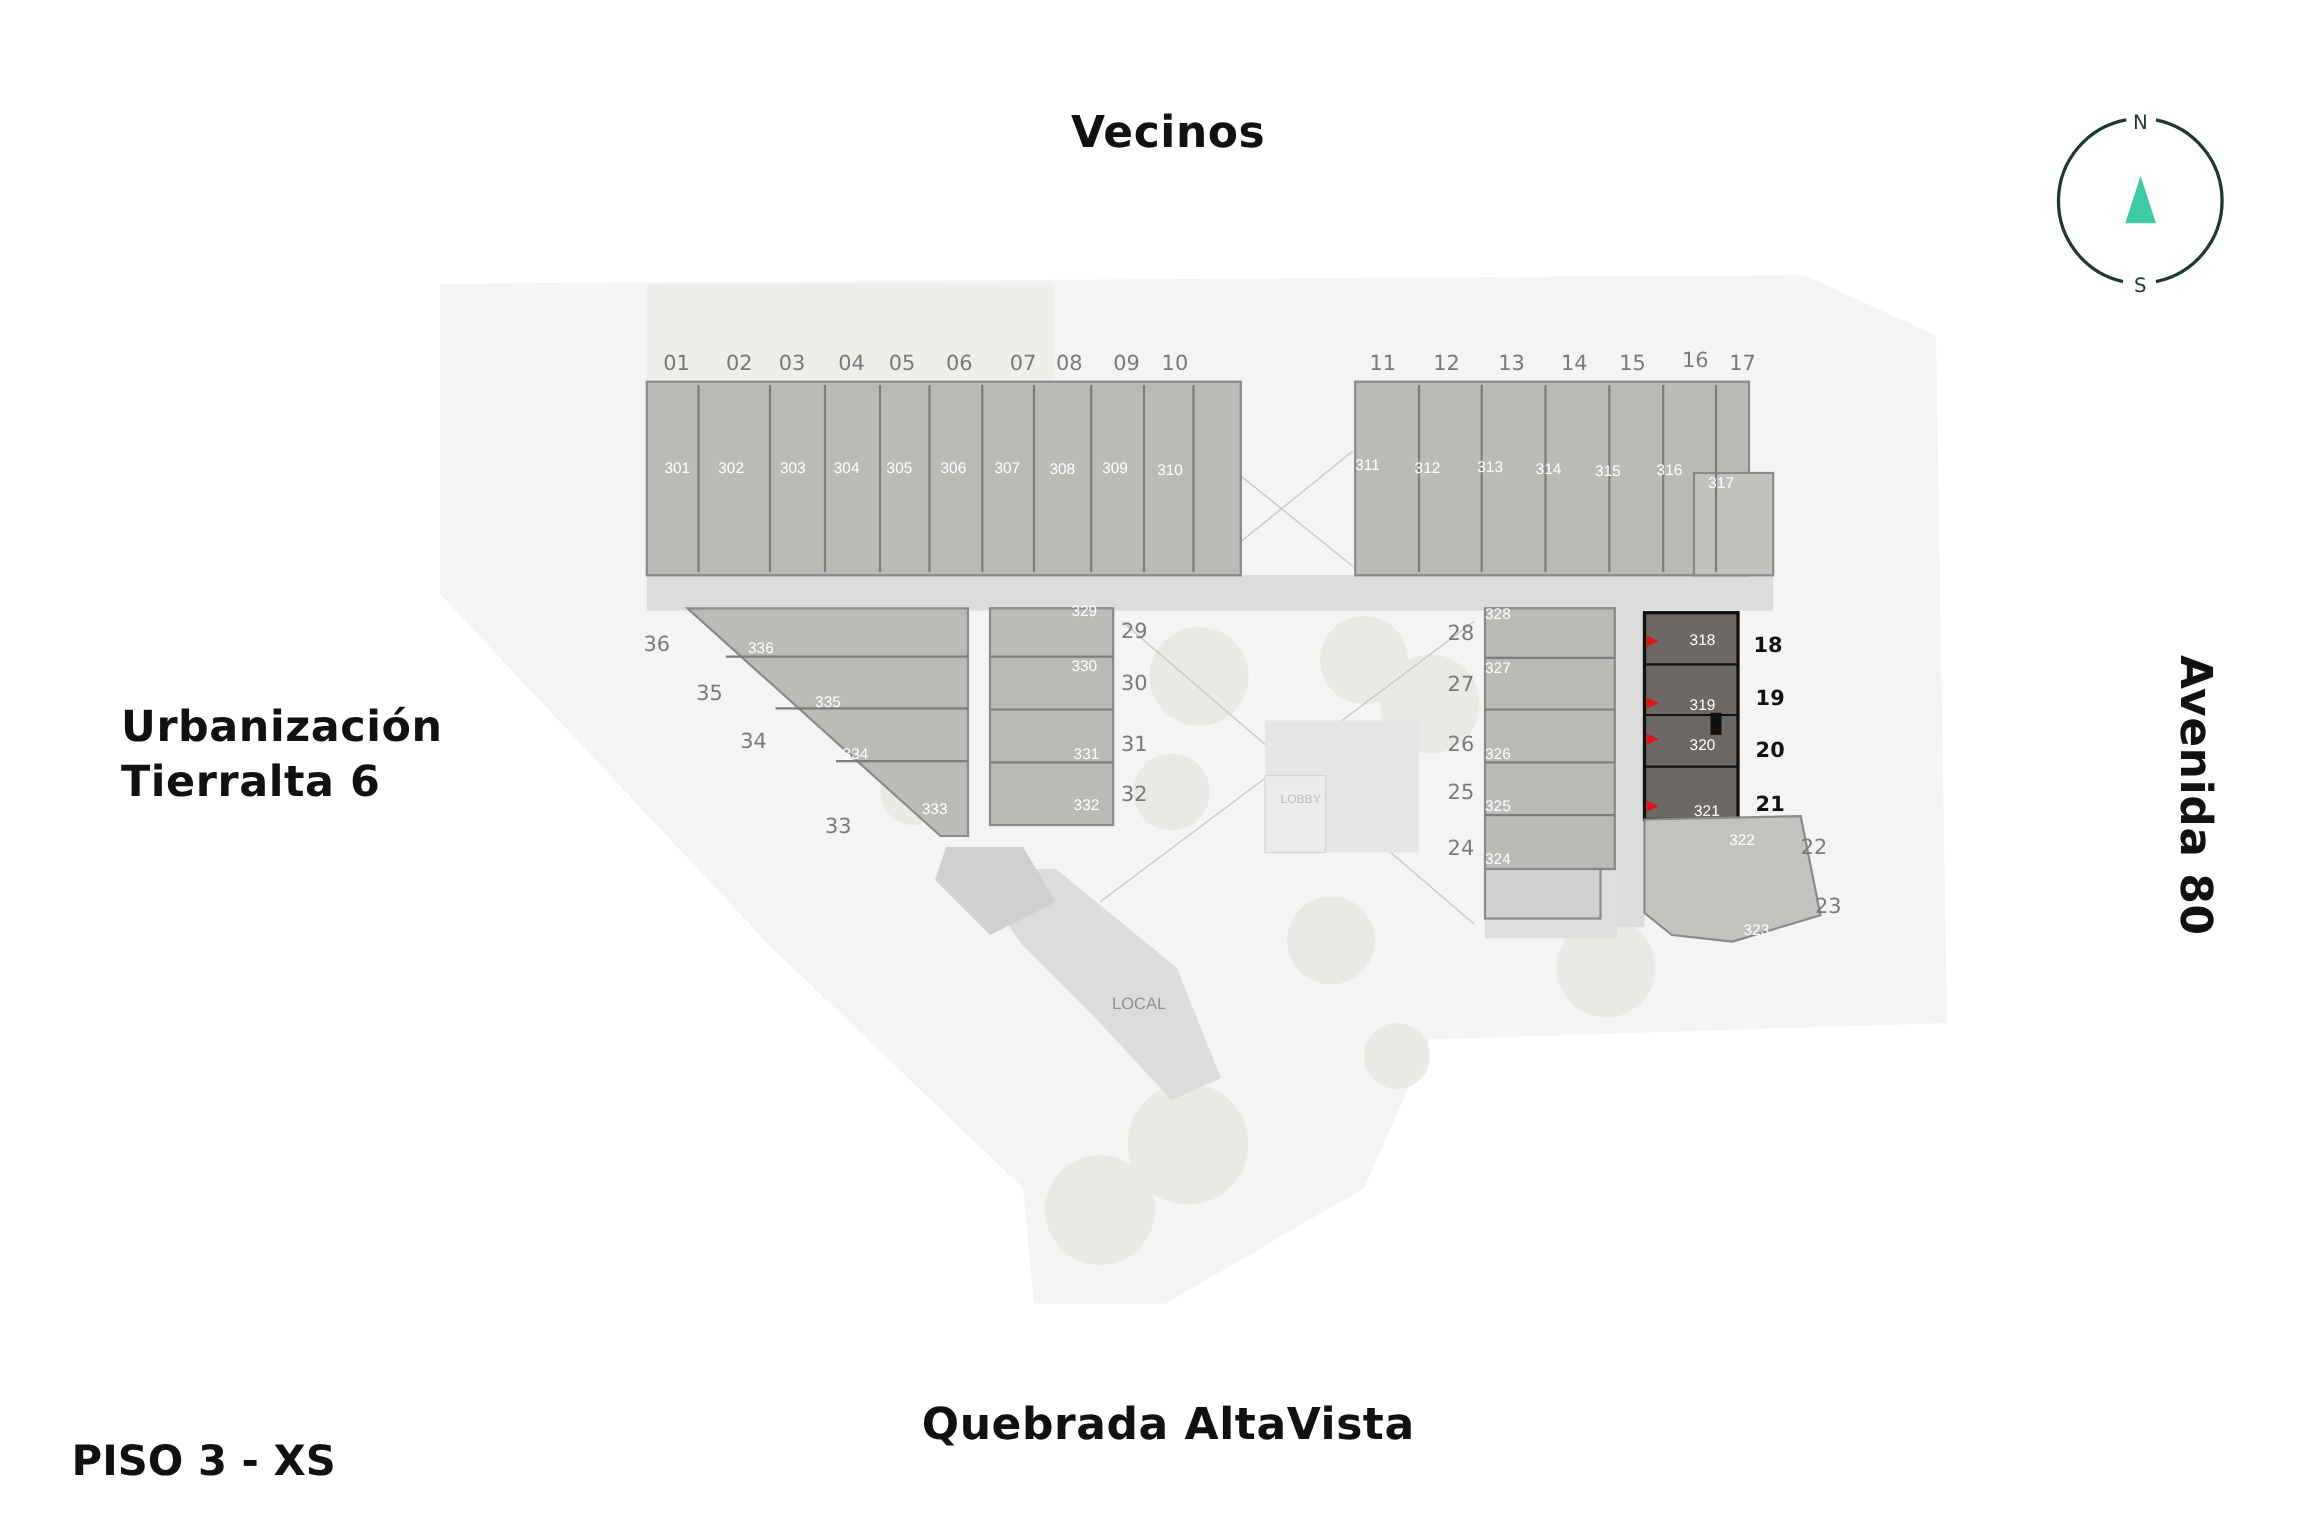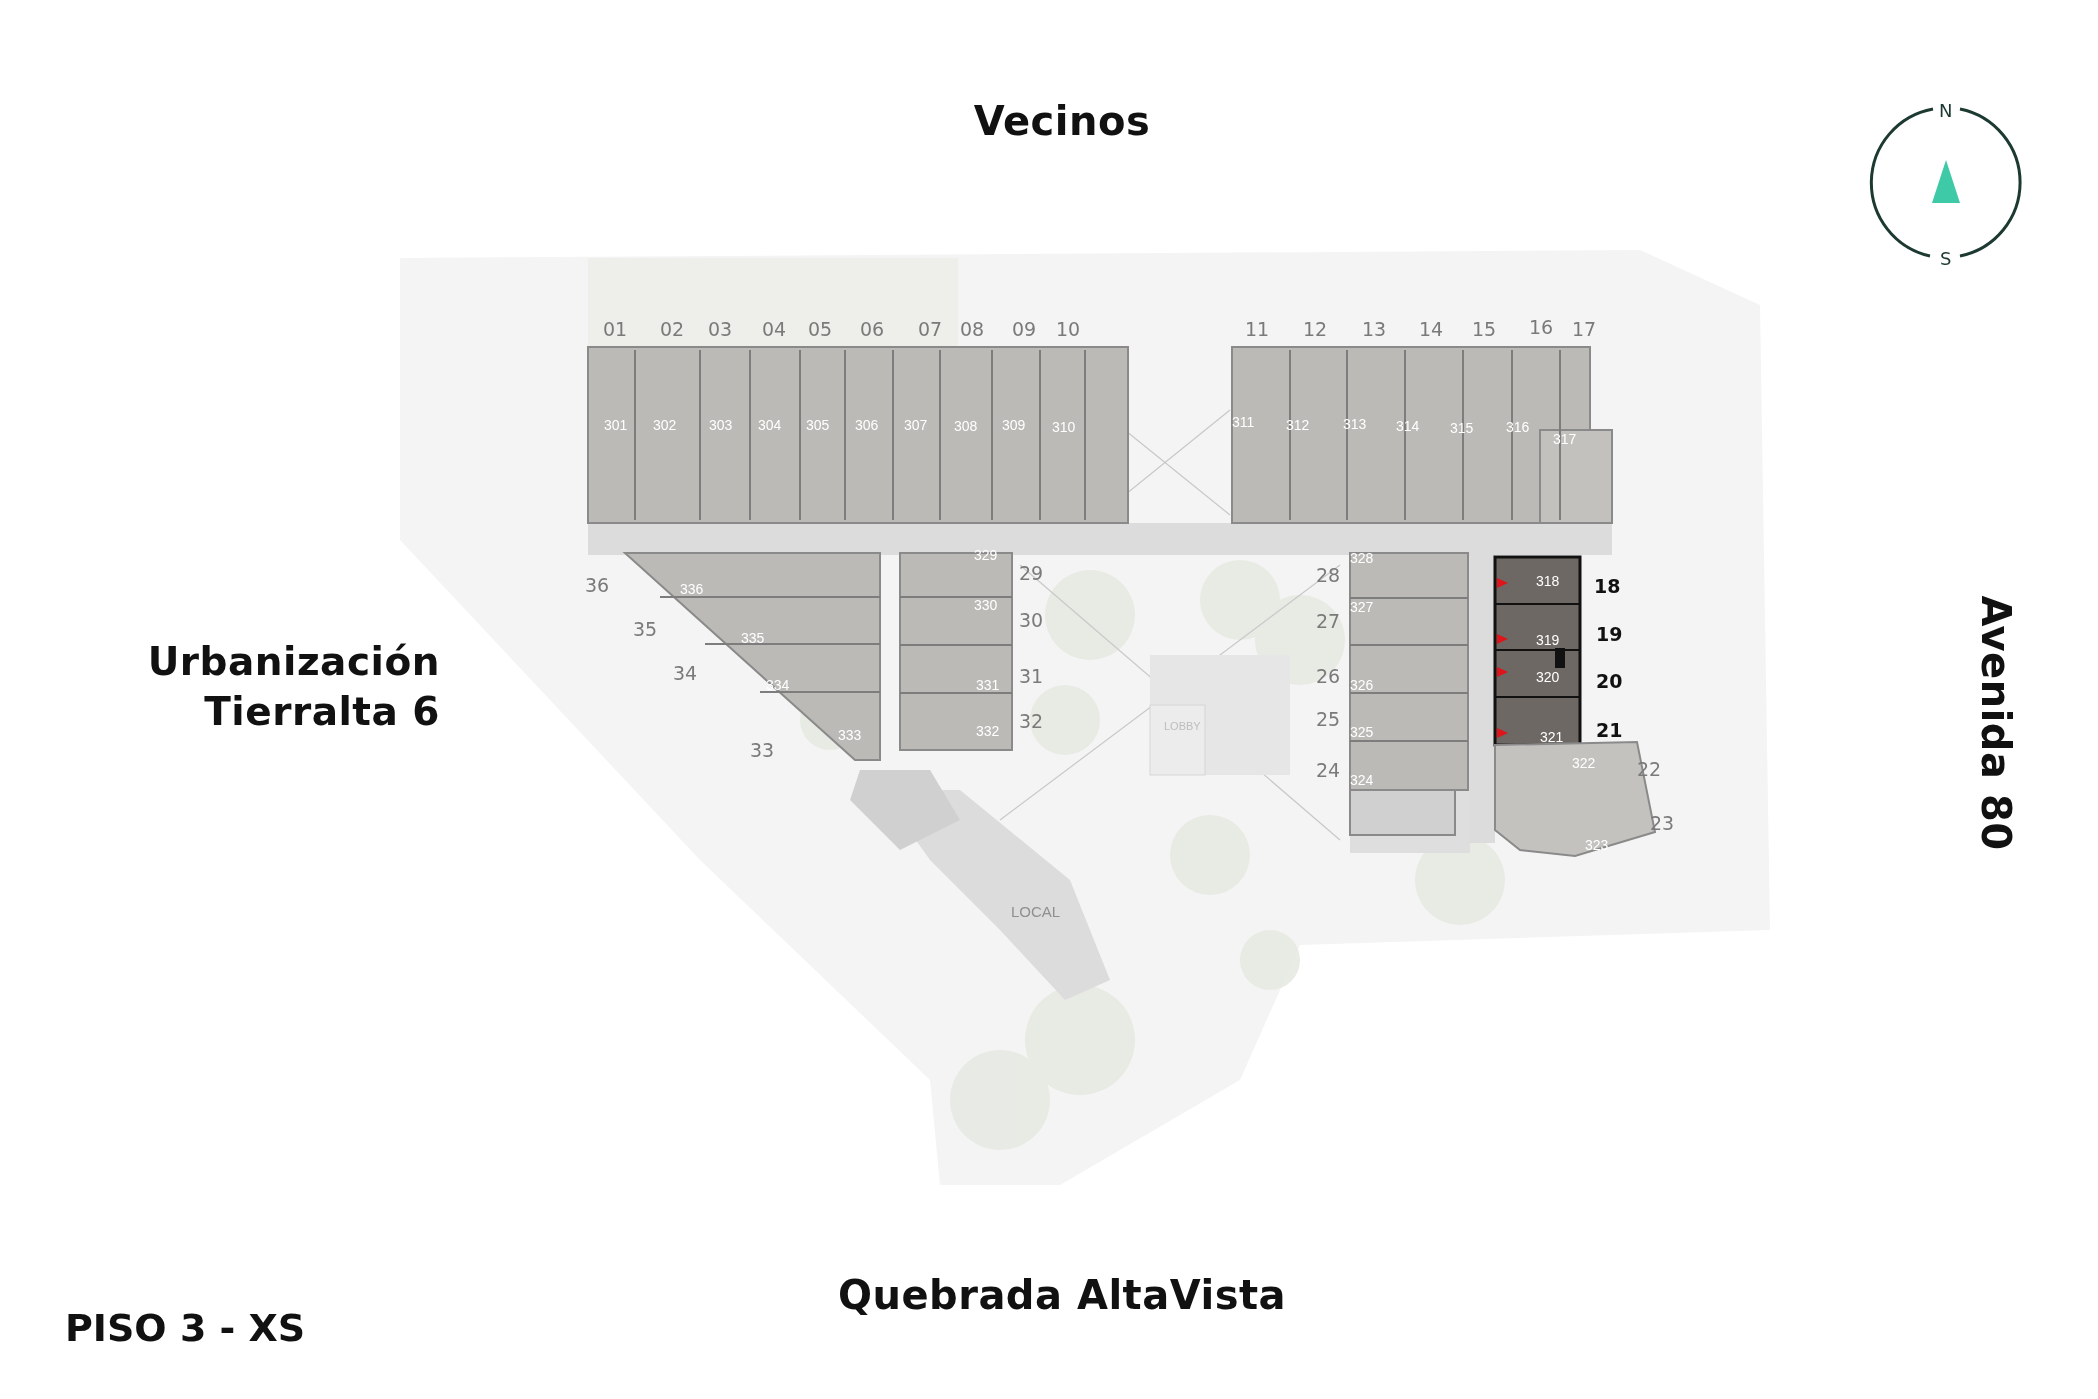--- a/index.html
+++ b/index.html
@@ -2,21 +2,21 @@
 <html><head>
 <meta charset="utf-8">
 <style>
   html, body { margin: 0; padding: 0; background: #ffffff; }
   body { width: 2098px; height: 1399px; position: relative; overflow: hidden;
          font-family: "DejaVu Sans", "Liberation Sans", sans-serif; }
   .label-big { position: absolute; color: #111; font-weight: bold; font-size: 40px;
                font-family: "DejaVu Sans", sans-serif; letter-spacing: 0.5px; white-space: nowrap; }
   #vecinos { left: 0; width: 2124px; top: 98px; text-align: center; }
   #quebrada { left: 0; width: 2124px; top: 1272px; text-align: center; }
-  #urbanizacion { left: 110px; top: 637px; width: 330px; text-align: right; line-height: 50px; font-size: 39px; }
+  #urbanizacion { left: 110px; top: 637px; width: 330px; text-align: left; line-height: 50px; font-size: 39px; }
   #avenida { left: 1918px; top: 700px; transform: rotate(90deg); transform-origin: center; width: 260px; text-align: center; margin-left: -52px; font-size: 40px; }
   #piso { left: 65px; top: 1306px; font-size: 38px; font-weight: 900; letter-spacing: 0; }
   #plan { position: absolute; left: 0; top: 0; }
   .unit-num { font-family: "DejaVu Sans", sans-serif; font-size: 19px; fill: #7a7a7a; }
   .unit-num-hl { font-family: "DejaVu Sans", sans-serif; font-size: 19px; fill: #111; font-weight: bold; }
   .apt-num { font-family: "Liberation Sans", sans-serif; font-size: 14px; fill: #ffffff; }
   .compass-letter { font-family: "DejaVu Sans", sans-serif; font-size: 18px; fill: #1d3a32; }
 </style>
 </head>
 <body>

